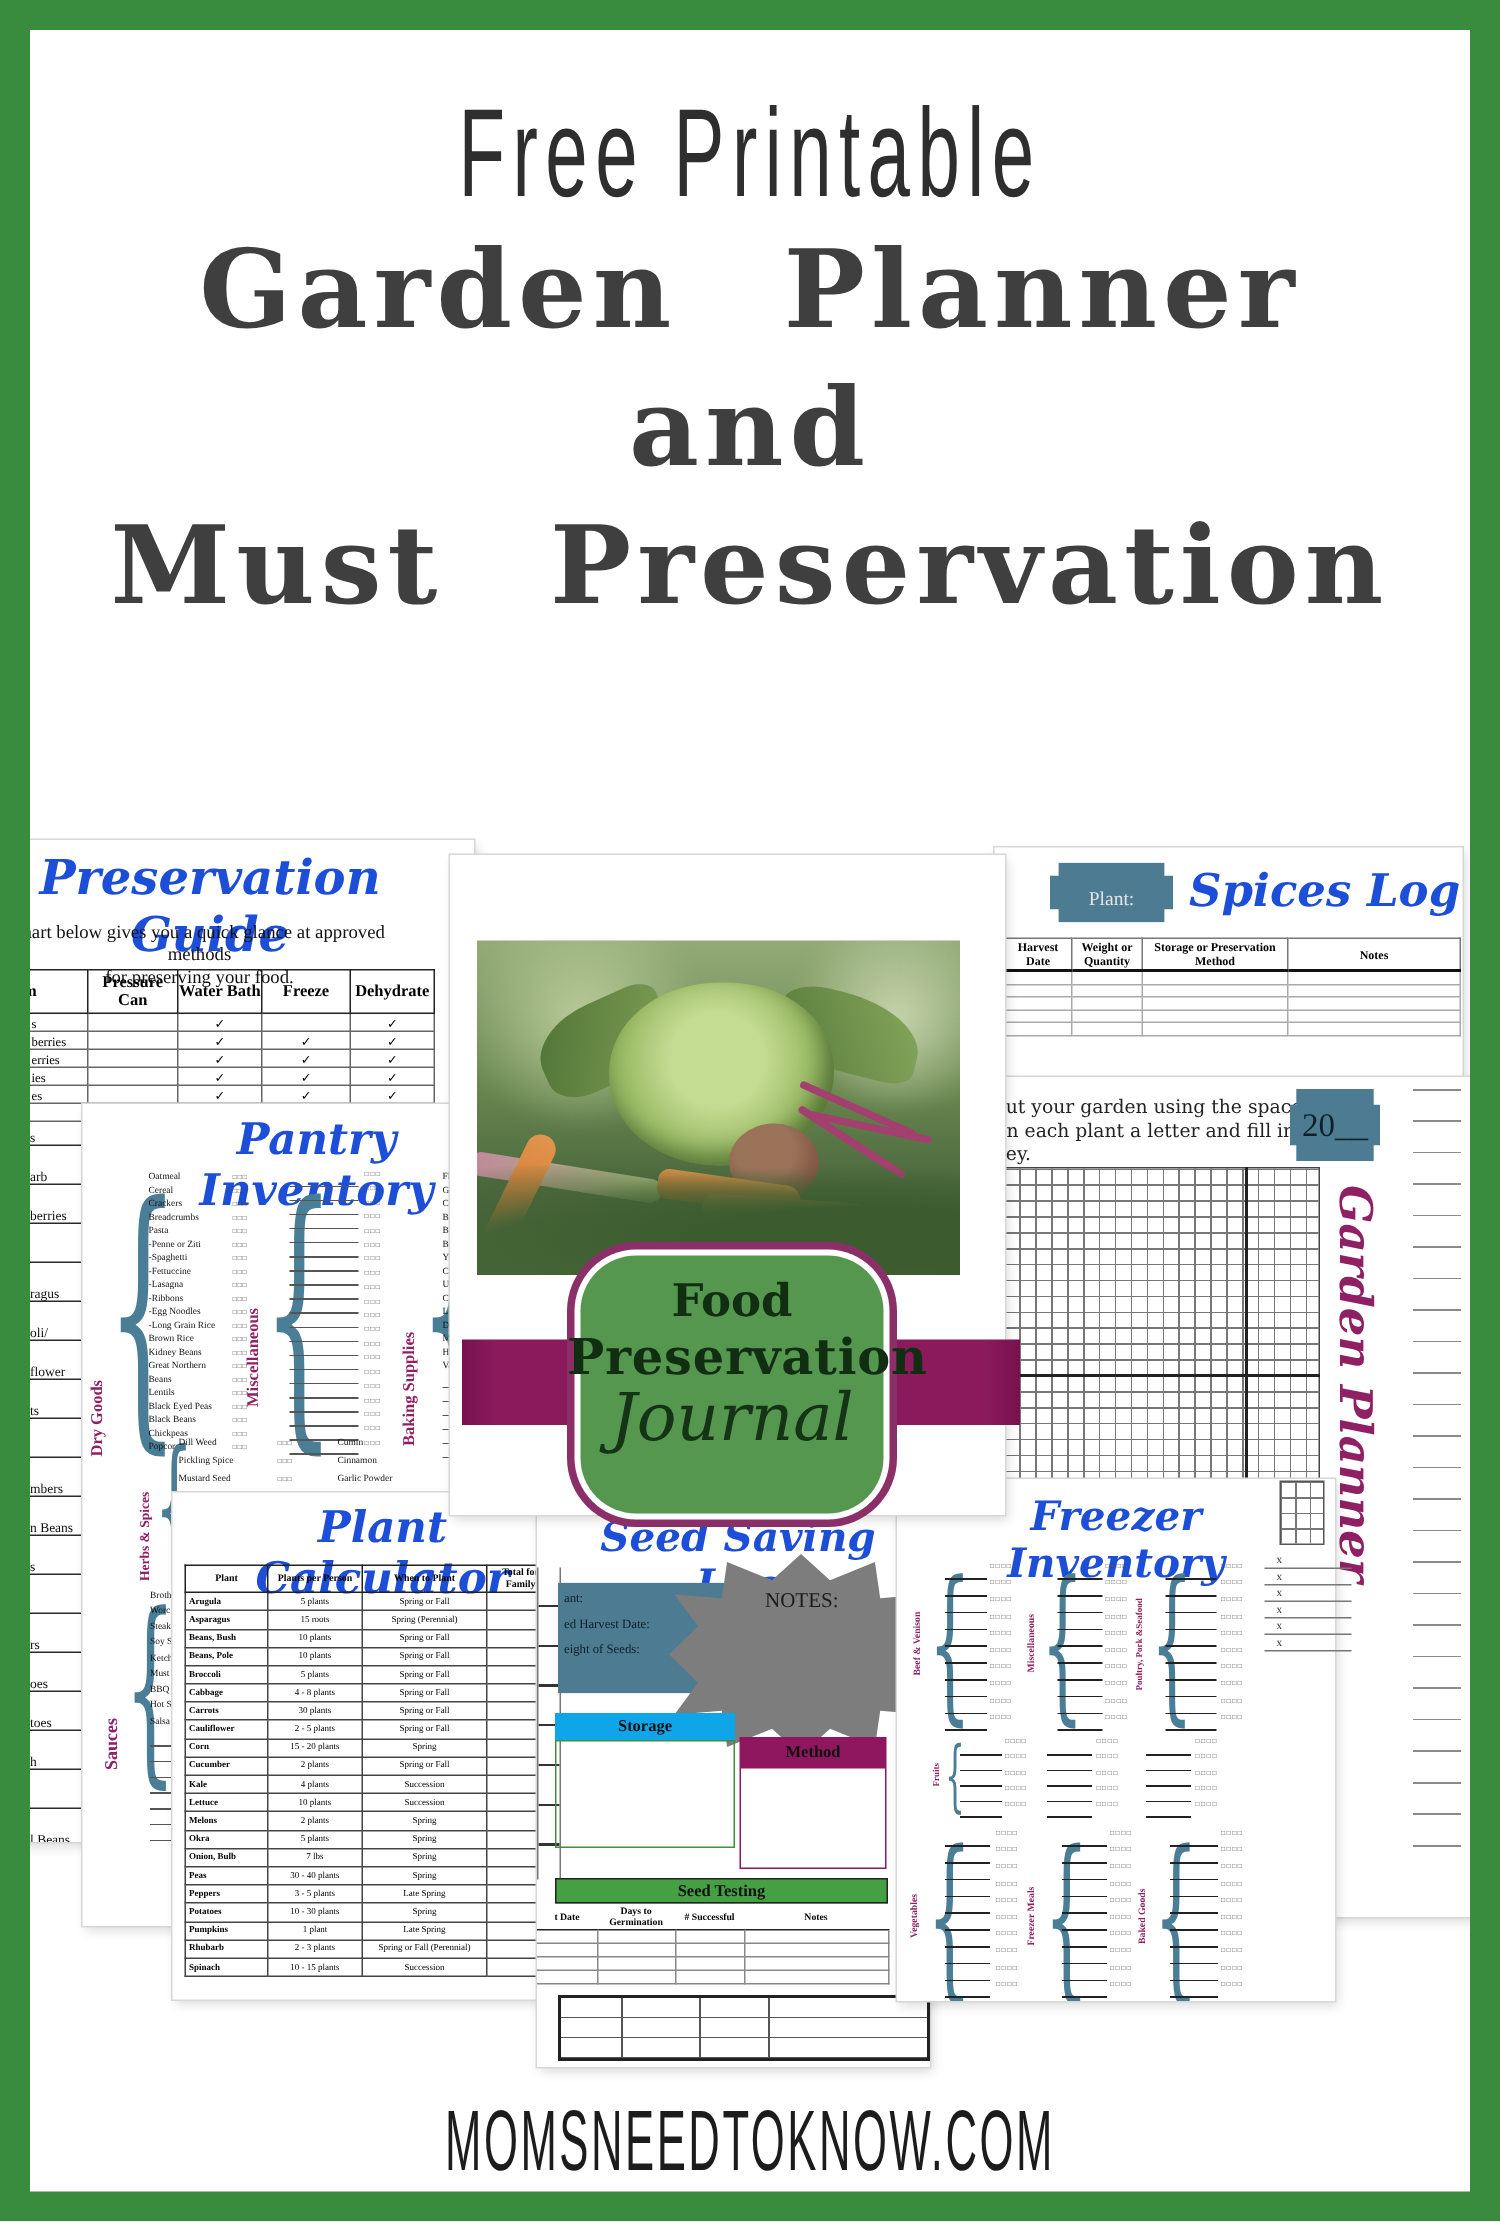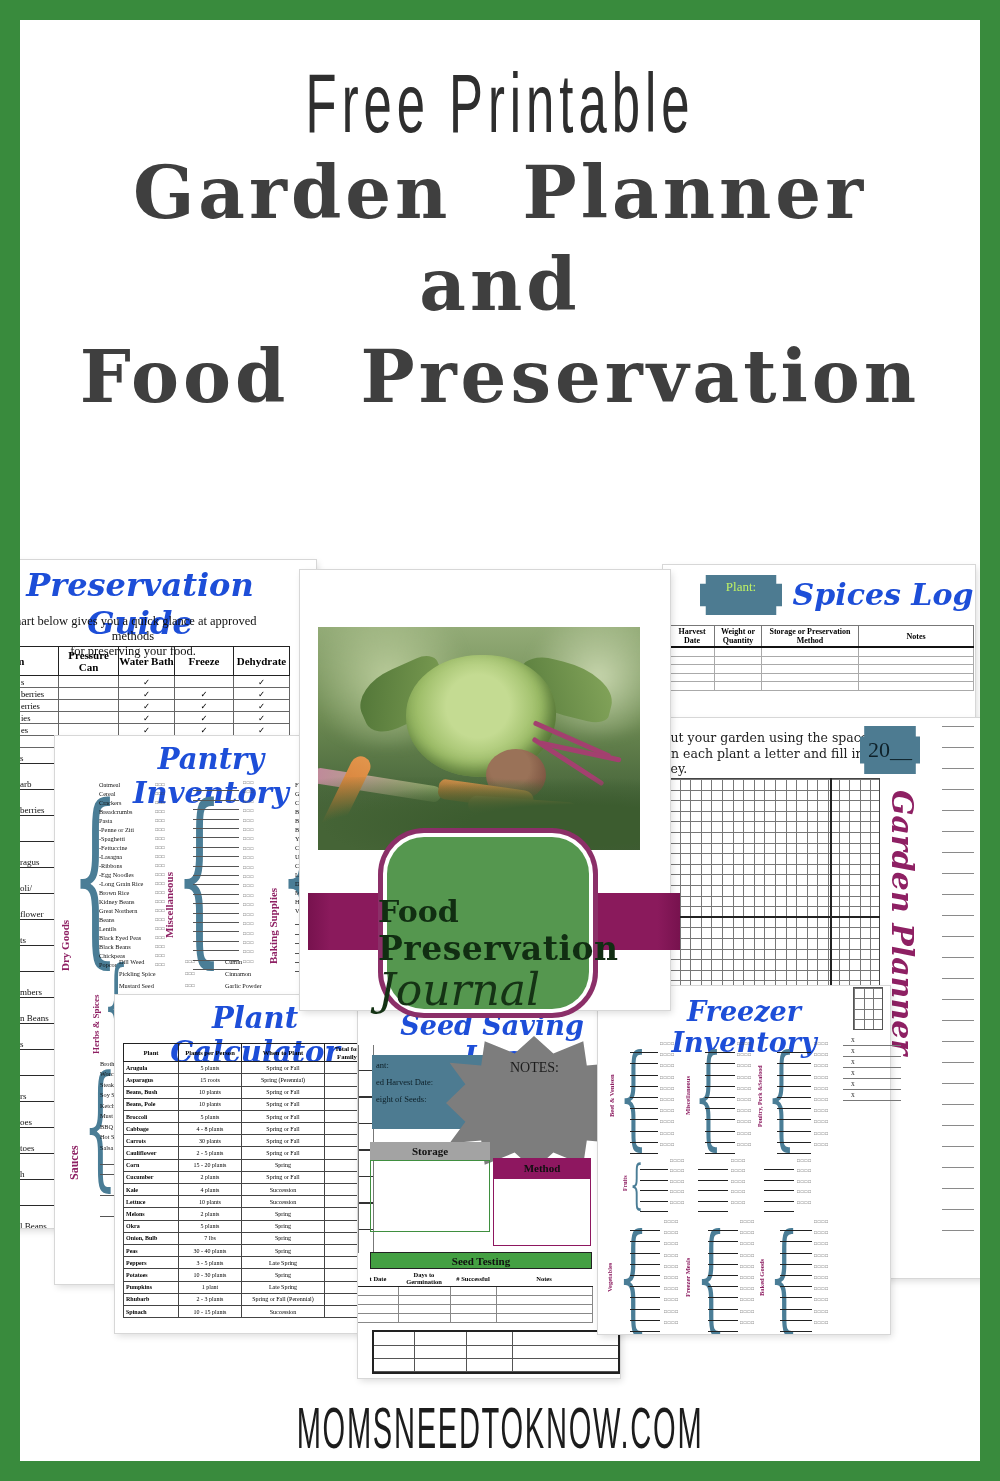--- a/index.html
+++ b/index.html
@@ -46,21 +46,21 @@
   .pgd-table th:nth-child(5){width:55px;}
   .pgd-list{left:30px;top:178px;width:185px;}
   .gl-row{height:26px;border-bottom:1.5px solid #2a2a2a;display:flex;align-items:flex-end;
     font-size:9px;padding-left:52px;box-sizing:border-box;color:#111;}
 
   
   #pg-harvest{left:663px;top:565px;width:312px;height:158px;z-index:1;}
   .plaque{background:#4d7b91;
     clip-path:polygon(0 22%,7% 22%,7% 0,93% 0,93% 22%,100% 22%,100% 78%,93% 78%,93% 100%,7% 100%,7% 78%,0 78%);}
   .hv-badge{left:37px;top:10px;width:82px;height:40px;display:flex;align-items:flex-start;justify-content:center;}
-  .hv-badge span{font-size:13px;color:#bef264;margin-top:4px;}
+  .hv-badge span{font-size:13px;color:#e5e5e5;margin-top:16px;}
   .hv-title{left:128px;top:12px;width:184px;font-size:30px;text-align:center;}
   .hv-table{left:6px;top:60px;width:300px;border-collapse:collapse;table-layout:fixed;}
   .hv-table th{font-size:8px;line-height:1.15;border:1px solid #777;border-bottom:2px solid #111;padding:1px 0;}
   .hv-table td{border:1px solid #aaa;height:7.5px;padding:0;}
   .hv-table th:nth-child(1){width:44px;} .hv-table th:nth-child(2){width:46px;}
   .hv-table th:nth-child(3){width:96px;} .hv-table th:nth-child(4){width:114px;}
 
   
   #pg-garden{left:655px;top:718px;width:330px;height:560px;z-index:2;}
   .gp-instr{left:8px;top:12px;width:252px;font-size:12.5px;color:#222;line-height:1.25;
@@ -110,21 +110,21 @@
     background:repeating-linear-gradient(180deg,transparent 0 25px,#333 25px 26.5px);}
   .ss-title{left:12px;top:10px;width:244px;font-size:27px;text-align:center;}
   .ss-info{left:14px;top:55px;width:128px;height:74px;background:#4d7b91;
     clip-path:polygon(0 0,92% 0,92% 8%,100% 8%,100% 100%,0 100%);}
   .ss-info div{font-size:8.5px;color:#0d1f27;margin:4px 0 0 4px;line-height:1.55;}
   .ss-star{left:88px;top:36px;width:176px;height:134px;background:#7d7d7d;
     clip-path:polygon(50% 0%,61% 13%,78% 4%,80% 22%,98% 20%,89% 36%,100% 50%,89% 64%,98% 80%,80% 78%,78% 96%,61% 87%,50% 100%,39% 87%,22% 96%,20% 78%,2% 80%,11% 64%,0% 50%,11% 36%,2% 20%,20% 22%,22% 4%,39% 13%);}
   .ss-notes{left:152px;top:60px;font-size:14px;color:#1c1c1c;font-family:"Liberation Serif",serif;}
   .ss-bar{display:flex;align-items:center;justify-content:center;font-weight:700;color:#101010;
     font-family:"Liberation Serif",serif;}
-  .ss-storbar{left:12px;top:142px;width:120px;height:18px;background:#a3a3a3;font-size:11px;}
+  .ss-storbar{left:12px;top:142px;width:120px;height:18px;background:#0ea5e9;font-size:11px;}
   .ss-storbox{left:12px;top:160px;width:120px;height:72px;border:1.5px solid #3f8f3f;box-sizing:border-box;}
   .ss-methbar{left:135px;top:158px;width:98px;height:20px;background:#8e1760;font-size:11px;}
   .ss-methbox{left:135px;top:178px;width:98px;height:68px;border:1.5px solid #8e1760;box-sizing:border-box;}
   .ss-testbar{left:12px;top:252px;width:222px;height:17px;background:#44a043;border:1px solid #222;
     box-sizing:border-box;font-size:11px;}
   .ss-table{left:0;top:270px;width:234px;border-collapse:collapse;table-layout:fixed;}
   .ss-table th{font-size:6.5px;border-bottom:1.5px solid #222;padding:1px 0;line-height:1.1;}
   .ss-table td{border-bottom:1px solid #888;border-right:1px solid #888;height:8px;padding:0;}
   .ss-table th:nth-child(1){width:40px;} .ss-table th:nth-child(2){width:52px;}
   .ss-table th:nth-child(3){width:46px;} .ss-table th:nth-child(4){width:96px;}
@@ -170,34 +170,34 @@
     background:linear-gradient(90deg,#c0889b,#a9c27d);}
   .ph-fg{left:0;top:150px;width:322px;height:80px;
     background:radial-gradient(ellipse at 80% 60%,#3c5c2f 0 30%,rgba(60,92,47,0) 70%),
                radial-gradient(ellipse at 30% 80%,#456436 0 35%,rgba(69,100,54,0) 75%);}
   .cv-ribbon{left:8px;top:323px;width:372px;height:57px;
     background:linear-gradient(90deg,#77124e 0,#8a1a5c 6% 94%,#77124e 100%);}
   .cv-badge{left:78px;top:258px;width:220px;height:190px;}
   .cvb-outer{position:absolute;inset:0;background:#8b2f68;border-radius:46px;}
   .cvb-white{position:absolute;inset:5px;background:#fff;border-radius:41px;}
   .cvb-inner{position:absolute;inset:9px;background:#55974f;border-radius:37px;}
-  .cvb-text{position:absolute;inset:0;text-align:left;color:#112e12;margin-top:44px;}
+  .cvb-text{position:absolute;inset:0;text-align:center;color:#112e12;}
   .cvb-l1{margin-top:22px;font-family:"DejaVu Serif",serif;font-weight:700;font-size:30px;}
   .cvb-l2{font-family:"DejaVu Serif",serif;font-weight:700;font-size:33px;letter-spacing:.5px;}
   .cvb-l3{font-family:"DejaVu Serif",serif;font-style:italic;font-size:44px;color:#153315;margin-top:-4px;}
 </style>
 </head>
 <body>
 
 <div class="canvas">
 
   <div class="t-free">Free Printable</div>
   <div class="t-big t-l2">Garden Planner</div>
   <div class="t-big t-l3">and</div>
-  <div class="t-big t-l4">Food Preservation</div>
+  <div class="t-big t-l4">Must Preservation</div>
 
   <div class="pg" id="pg-guide">
     <div class="abs pgd-title script">Preservation Guide</div>
     <div class="abs pgd-sub">
       <div>chart below gives you a quick glance at approved methods</div>
       <div>for preserving your food.</div>
     </div>
     <table class="abs pgd-table">
       <thead>
           <tr>

